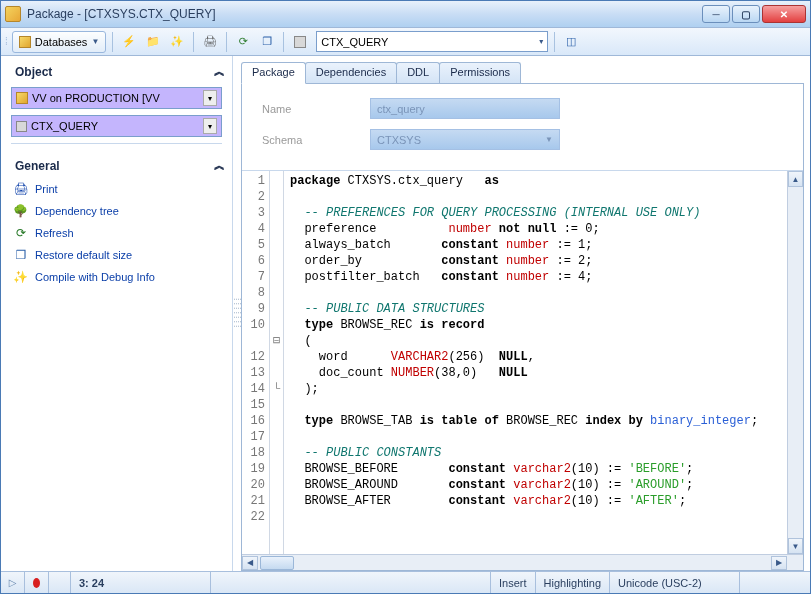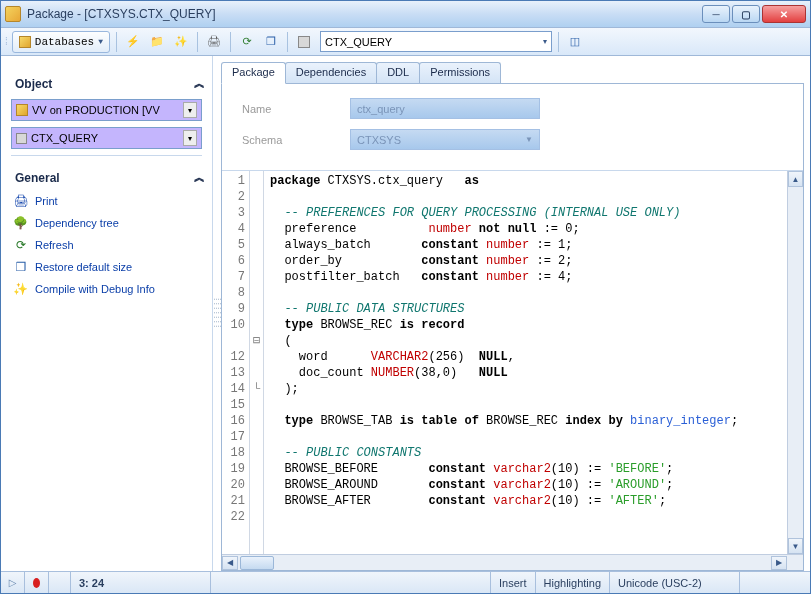--- a/index.html
+++ b/index.html
@@ -11,30 +11,30 @@
   .titlebar-text { flex: 1; color: #2a3f5f; font-size: 12px; }
   .win-buttons { display: flex; gap: 2px; }
   .win-btn { width: 28px; height: 18px; border: 1px solid #6b8fbc; border-radius: 3px; display:flex; align-items:center; justify-content:center; font-size:10px; font-weight:bold; color:#2a3f5f; cursor:pointer; }
   .win-btn.min { background: linear-gradient(to bottom, #e9f2fc, #bad7f3); }
   .win-btn.max { background: linear-gradient(to bottom, #e9f2fc, #bad7f3); }
   .win-btn.close { background: linear-gradient(to bottom, #f6a0a0, #e34040); color:#fff; border-color:#a33; width:44px; }
   
   
   .toolbar { height: 28px; background: linear-gradient(to bottom, #f2f7fd, #d9e8f9); border-bottom: 1px solid #9fb8d8; display:flex; align-items:center; padding: 0 4px; gap:4px; }
   .tb-sep { width:1px; height:20px; background:#a8c2e0; margin:0 2px; }
-  .tb-drop { height:22px; border:1px solid #99b7dd; border-radius:3px; background:linear-gradient(to bottom,#fdfefe,#e2edf9); display:flex; align-items:center; padding:0 6px; gap:4px; cursor:pointer;font-family:Liberation Mono, monospace; }
+  .tb-drop { height:22px; border:1px solid #99b7dd; border-radius:3px; background:linear-gradient(to bottom,#fdfefe,#e2edf9); display:flex; align-items:center; padding:0 6px; gap:4px; cursor:pointer; }
   .tb-drop .cube { width:12px; height:12px; background:linear-gradient(135deg,#f7d96a,#e0a62e); border:1px solid #b5862a; }
   .tb-drop .arrow { font-size:8px; color:#3a5a8a; }
   .tb-icon { width:20px; height:20px; display:flex; align-items:center; justify-content:center; cursor:pointer; border-radius:2px; }
   .tb-combo { height:21px; width:232px; border:1px solid #7a9ecc; background:#fff; display:flex; align-items:center; padding:0 4px; margin-left:2px; }
   .tb-combo .arrow { margin-left:auto; font-size:8px; color:#3a5a8a; }
   
   
   .main { display:flex; height:calc(594px - 27px - 28px - 22px - 2px); }
-  .sidebar { width:212px; background:#fff; padding:16px 10px; border-right:1px solid #c8d8ec; }
+  .sidebar { width:232px; background:#fff; padding:4px 10px; border-right:1px solid #c8d8ec; }
   .section-header { font-weight:bold; font-size:12px; color:#1a2a4a; display:flex; align-items:center; justify-content:space-between; padding:4px 0 8px 4px; }
   .section-header .chev { font-size:11px; cursor:pointer; letter-spacing:-3px; }
   .combo { height:22px; border:1px solid #7a9ecc; background:#c4b5fd; display:flex; align-items:center; padding:0 4px; margin-bottom:6px; font-size:11px; }
   .combo .cube { width:12px; height:12px; background:linear-gradient(135deg,#f7d96a,#e0a62e); border:1px solid #b5862a; margin-right:4px; }
   .combo .sq { width:11px; height:11px; background:#d8d8d8; border:1px solid #888; margin-right:4px; }
   .combo .arrow { margin-left:auto; font-size:8px; color:#000; background:#eee; border:1px solid #aaa; width:14px; height:16px; display:flex; align-items:center; justify-content:center; }
   .hr { height:1px; background:#c8d8ec; margin:6px 0 10px; }
   .link-list { display:flex; flex-direction:column; gap:6px; padding-left:2px; }
   .link-item { display:flex; align-items:center; gap:6px; color:#0a3ea8; cursor:pointer; font-size:11px; }
   .link-item .ic { width:16px; height:16px; display:flex; align-items:center; justify-content:center; font-size:12px; }

